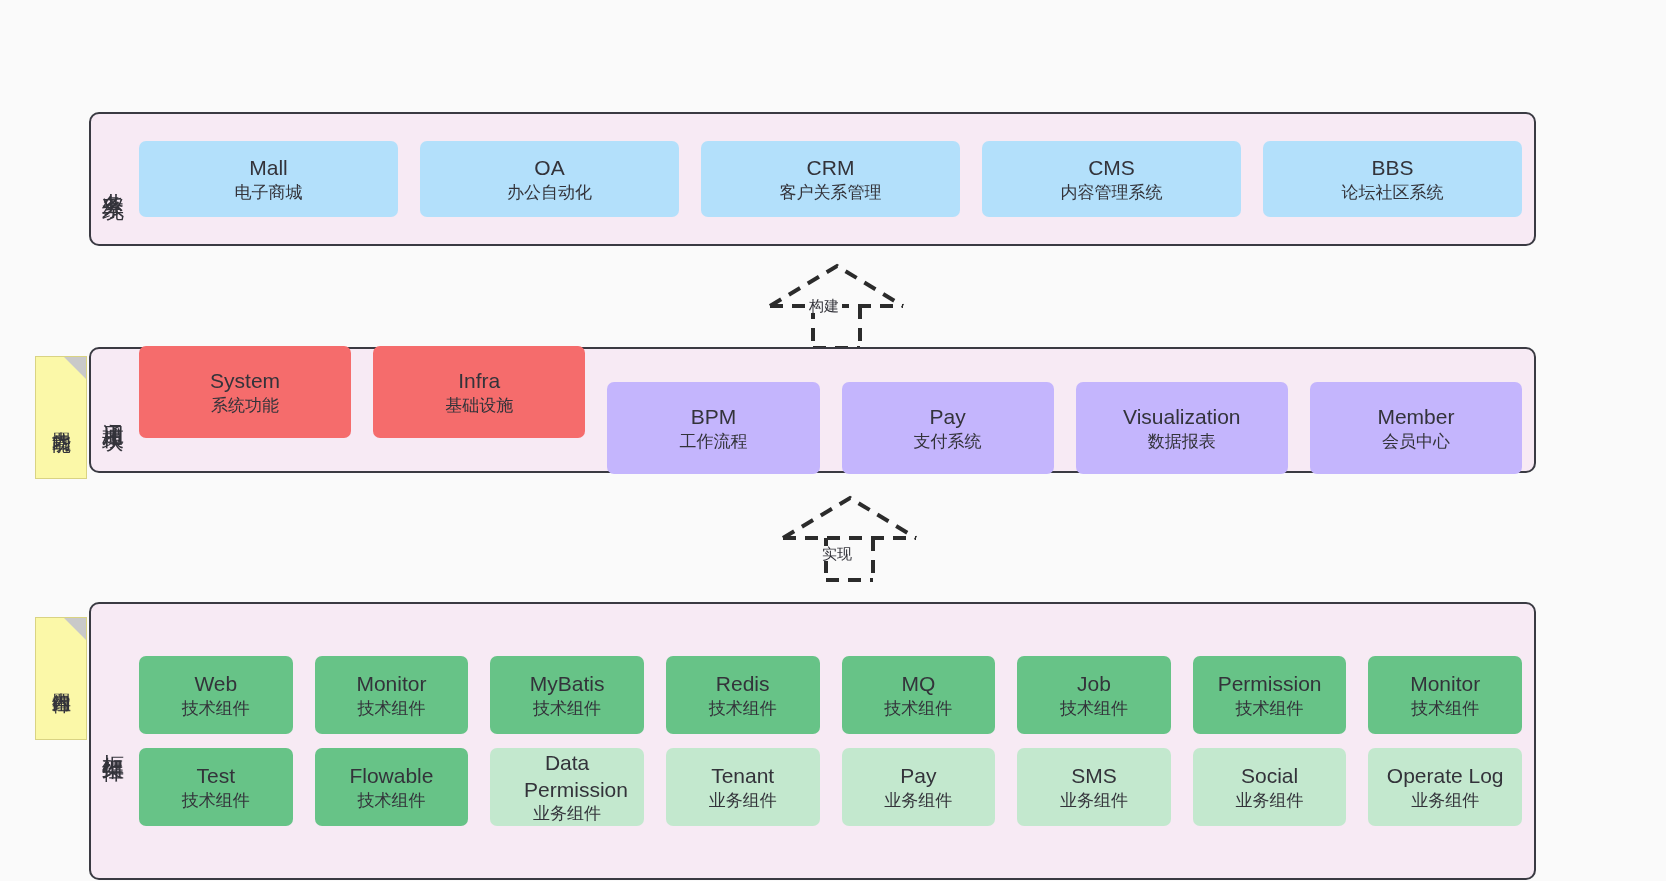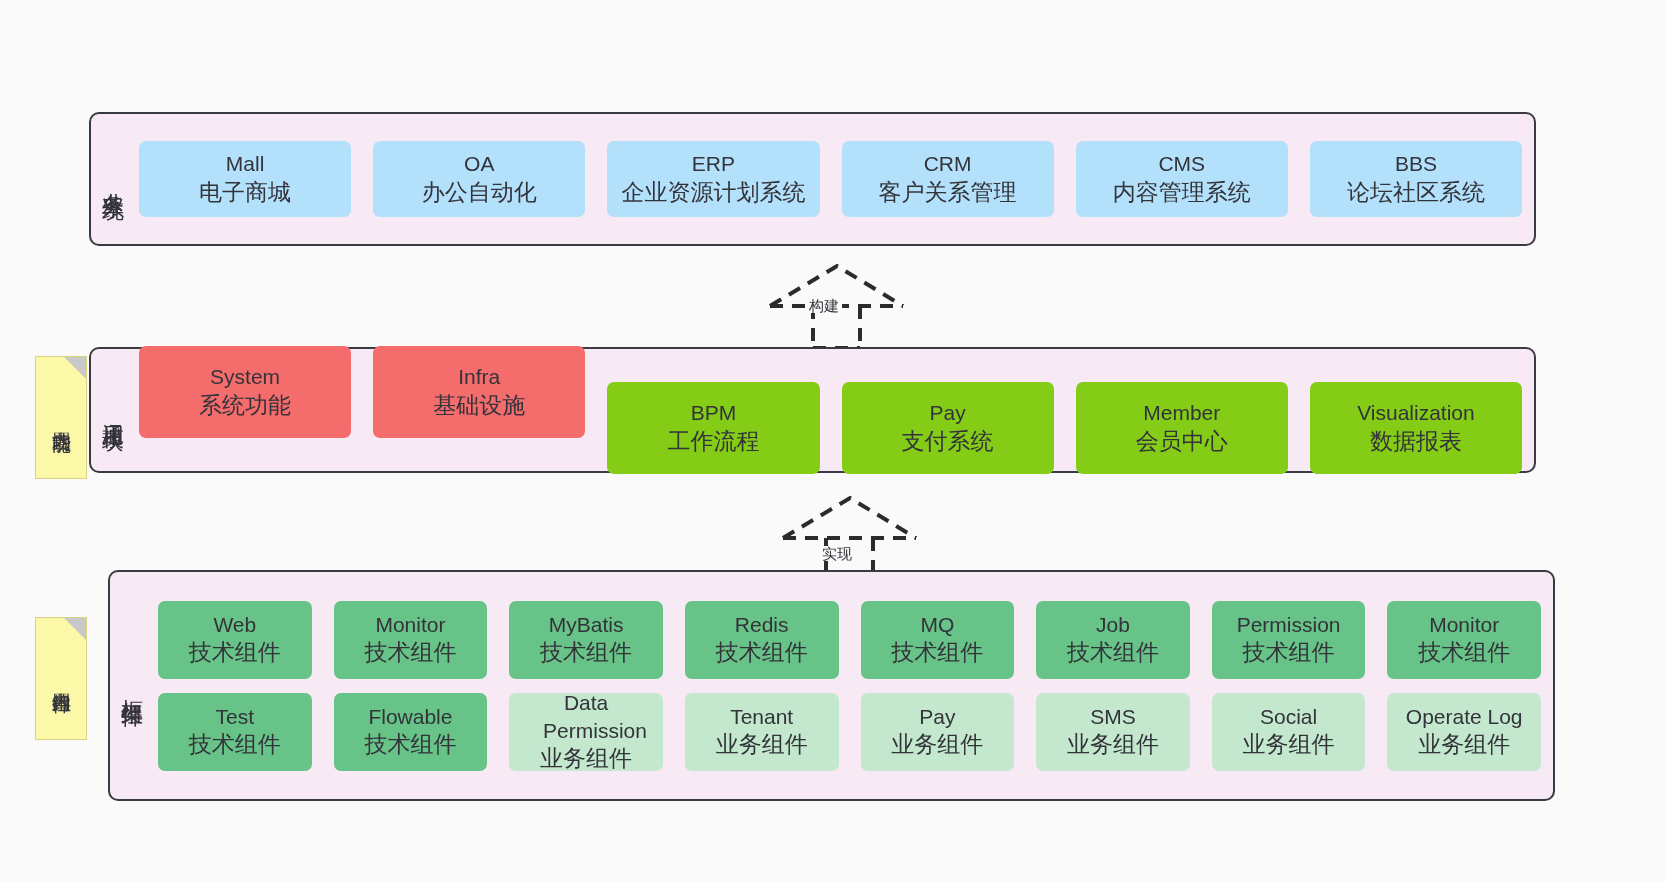--- a/index.html
+++ b/index.html
@@ -71,25 +71,25 @@
     display: flex;
     flex-direction: column;
     align-items: center;
     justify-content: center;
     text-align: center;
     line-height: 1.30;
     padding: 6px 8px;
     color: #33333a;
   }
   .card .en { font-size: 21px; }
-  .card .cn { font-size: 23px; }
+  .card .cn { font-size: 17px; }
 
   .c-blue      { background: #b3e0fb; }
   .c-red       { background: #f56c6c; }
-  .c-pink      { background: #84cc16; margin-top: 36px; }
+  .c-pink      { background: #c4b5fd; margin-top: 36px; }
   .c-green     { background: #67c387; }
   .c-lightgrn  { background: #c3e8ce; }
 
   
   #panel-business .card { height: 76px; }
   #panel-modules  .card { height: 92px; }
   #panel-framework .card { height: 78px; }
 
   
   .note {
@@ -139,24 +139,20 @@
     <div class="panel-label">业务系统</div>
     <div class="panel-body">
       <div class="row">
         <div class="card c-blue">
           <span class="en">Mall</span>
           <span class="cn">电子商城</span>
         </div>
         <div class="card c-blue">
           <span class="en">OA</span>
           <span class="cn">办公自动化</span>
-        </div>
-        <div class="card c-blue">
-          <span class="en">ERP</span>
-          <span class="cn">企业资源计划系统</span>
         </div>
         <div class="card c-blue">
           <span class="en">CRM</span>
           <span class="cn">客户关系管理</span>
         </div>
         <div class="card c-blue">
           <span class="en">CMS</span>
           <span class="cn">内容管理系统</span>
         </div>
         <div class="card c-blue">
@@ -199,26 +195,26 @@
         </div>
         <div class="card c-pink">
           <span class="en">BPM</span>
           <span class="cn">工作流程</span>
         </div>
         <div class="card c-pink">
           <span class="en">Pay</span>
           <span class="cn">支付系统</span>
         </div>
         <div class="card c-pink">
+          <span class="en">Visualization</span>
+          <span class="cn">数据报表</span>
+        </div>
+        <div class="card c-pink">
           <span class="en">Member</span>
           <span class="cn">会员中心</span>
-        </div>
-        <div class="card c-pink">
-          <span class="en">Visualization</span>
-          <span class="cn">数据报表</span>
         </div>
       </div>
     </div>
   </div>
 
   <div class="connector" id="connector-implement" style="left:768px; top:490px; width:160px; height:92px;">
     <svg width="160" height="92" viewBox="0 0 160 92">
       <polyline points="15,48 82,8 148,48" fill="none" stroke="#2b2b2b" stroke-width="4" stroke-dasharray="13,9" stroke-linecap="butt"></polyline>
       <line x1="15" y1="48" x2="148" y2="48" stroke="#2b2b2b" stroke-width="4" stroke-dasharray="13,9"></line>
       <line x1="58" y1="48" x2="58" y2="92" stroke="#2b2b2b" stroke-width="4" stroke-dasharray="13,9"></line>
@@ -226,21 +222,21 @@
       <line x1="58" y1="90" x2="105" y2="90" stroke="#2b2b2b" stroke-width="4" stroke-dasharray="13,9"></line>
     </svg>
     <span class="conn-label" style="left:51px; top:56px;">实现</span>
   </div>
 
   <div class="note" id="note-components" style="left:35px; top:617px; width:52px; height:123px;">
     <span class="fold"></span>
     <span>内置组件</span>
   </div>
 
-  <div class="panel" id="panel-framework" style="left:89px; top:570px; width:1447px; height:231px;margin-left:19px;">
+  <div class="panel" id="panel-framework" style="left:89px; top:602px; width:1447px; height:278px;">
     <div class="panel-label">框架组件</div>
     <div class="panel-body">
 
       <div class="row">
         <div class="card c-green">
           <span class="en">Web</span>
           <span class="cn">技术组件</span>
         </div>
         <div class="card c-green">
           <span class="en">Monitor</span>

